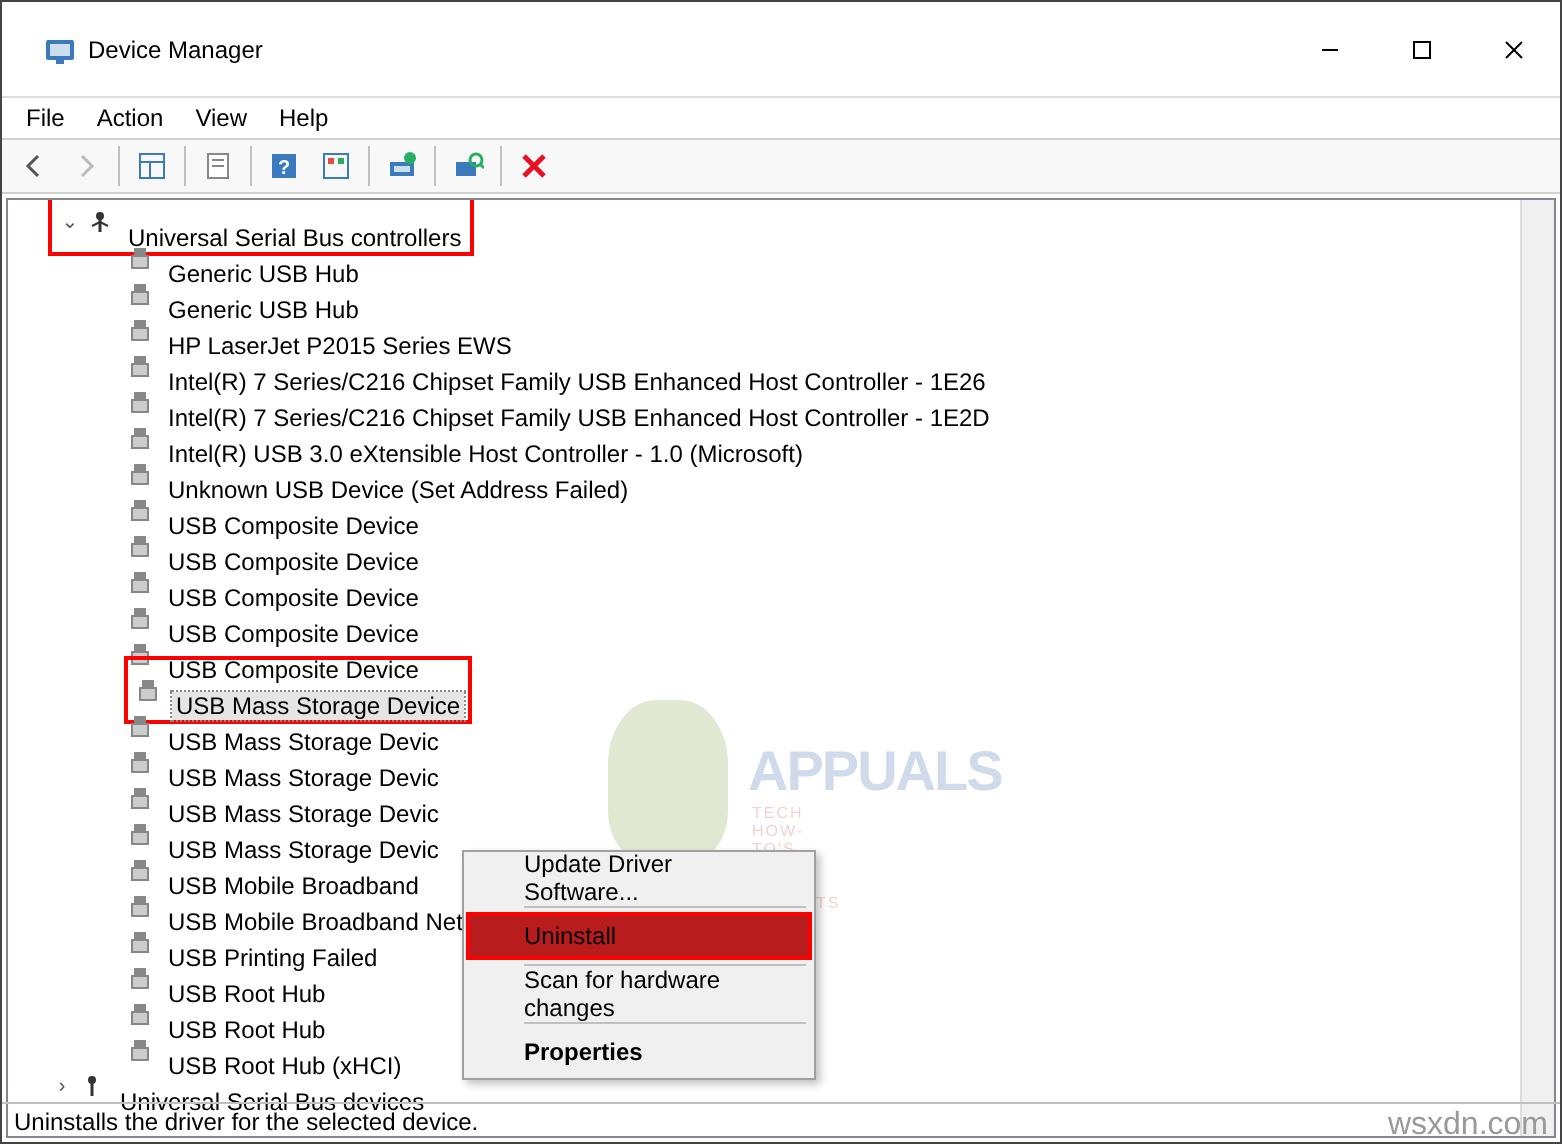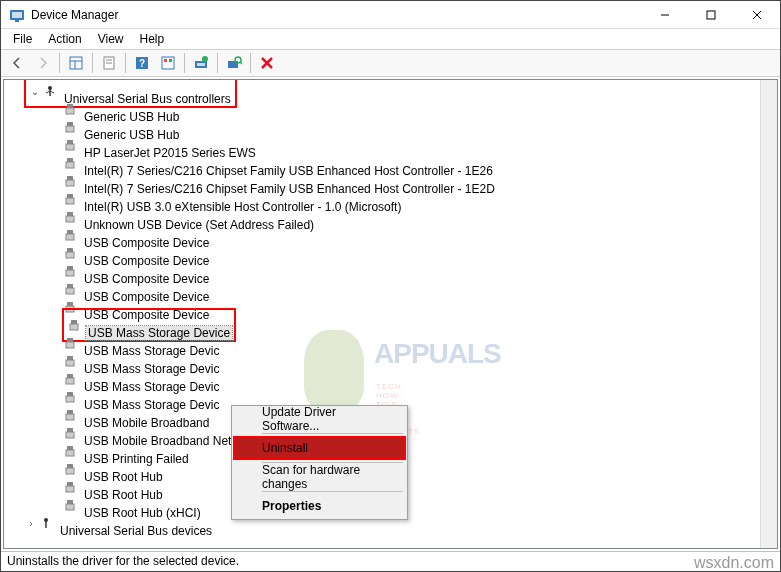--- a/index.html
+++ b/index.html
@@ -1,18 +1,18 @@
 <!DOCTYPE html>
 <html><head>
   <meta charset="utf-8">
   <style>
     * { box-sizing: border-box; margin: 0; padding: 0; font-family: "Segoe UI", Tahoma, sans-serif; }
     body { width: 781px; height: 572px; background: #fff; border: 1px solid #444; overflow: hidden; font-size: 12px; position: relative; }
     
-    .titlebar { height: 28px; background: #fff; display: flex; align-items: center; padding-left: 8px; border-bottom: 1px solid #ddd; }
+    .titlebar { height: 48px; background: #fff; display: flex; align-items: center; padding-left: 21px; border-bottom: 1px solid #ddd; }
     .titlebar .app-icon { width: 16px; height: 16px; margin-right: 6px; }
     .titlebar .title { flex: 1; font-size: 12px; color: #000; }
     .titlebar .win-btn { width: 46px; height: 30px; display: flex; align-items: center; justify-content: center; color: #000; }
     
     .menubar { height: 20px; display: flex; align-items: center; padding: 0 4px; font-size: 12px; }
     .menubar .menu-item { padding: 2px 8px; cursor: default; }
     
     .toolbar { height: 28px; border-top: 1px solid #d0d0d0; border-bottom: 1px solid #d0d0d0; background: #f8f8f8; display: flex; align-items: center; padding: 0 4px; gap: 2px; }
     .tool-btn { width: 24px; height: 24px; display: flex; align-items: center; justify-content: center; border: 1px solid transparent; }
     .tool-sep { width: 1px; height: 20px; background: #c0c0c0; margin: 0 2px; }
@@ -35,21 +35,21 @@
     .ctx-sep { height: 1px; background: #c0c0c0; margin: 3px 2px 3px 28px; }
     .ctx-item.bold { font-weight: bold; }
     
     .scrollbar-v { position: absolute; right: 0; top: 0; bottom: 0; width: 17px; background: #f0f0f0; border-left: 1px solid #ddd; }
     
     .statusbar { position: absolute; bottom: 0; left: 0; right: 0; height: 20px; border-top: 1px solid #c0c0c0; padding: 2px 6px; font-size: 12px; display:flex; justify-content:space-between; align-items:flex-start;}
     .statusbar .brand { color:#999; font-size:16px; }
 
     .watermark { position: absolute; left: 300px; top: 250px; opacity: 0.22; z-index: 0; pointer-events:none;}
     .watermark .mascot { width: 60px; height: 80px; background: #7aa03a; border-radius: 40% 40% 30% 30%; position:relative;}
-    .watermark .txt { position:absolute; left:70px; top:8px; font-family: "Arial Black", sans-serif; font-size: 28px; color:#2a5aa8; font-weight:900; letter-spacing:-1px;}
+    .watermark .txt { position:absolute; left:70px; top:20px; font-family: "Arial Black", sans-serif; font-size: 28px; color:#2a5aa8; font-weight:900; letter-spacing:-1px;}
     .watermark .sub { position:absolute; left:72px; top:52px; font-size:8px; color:#c0392b; letter-spacing:1px;}
 
     svg { display: block; }
   </style>
 </head>
 <body>
 
 <div class="titlebar">
   <span class="app-icon">
     <svg width="16" height="16" viewBox="0 0 16 16">

